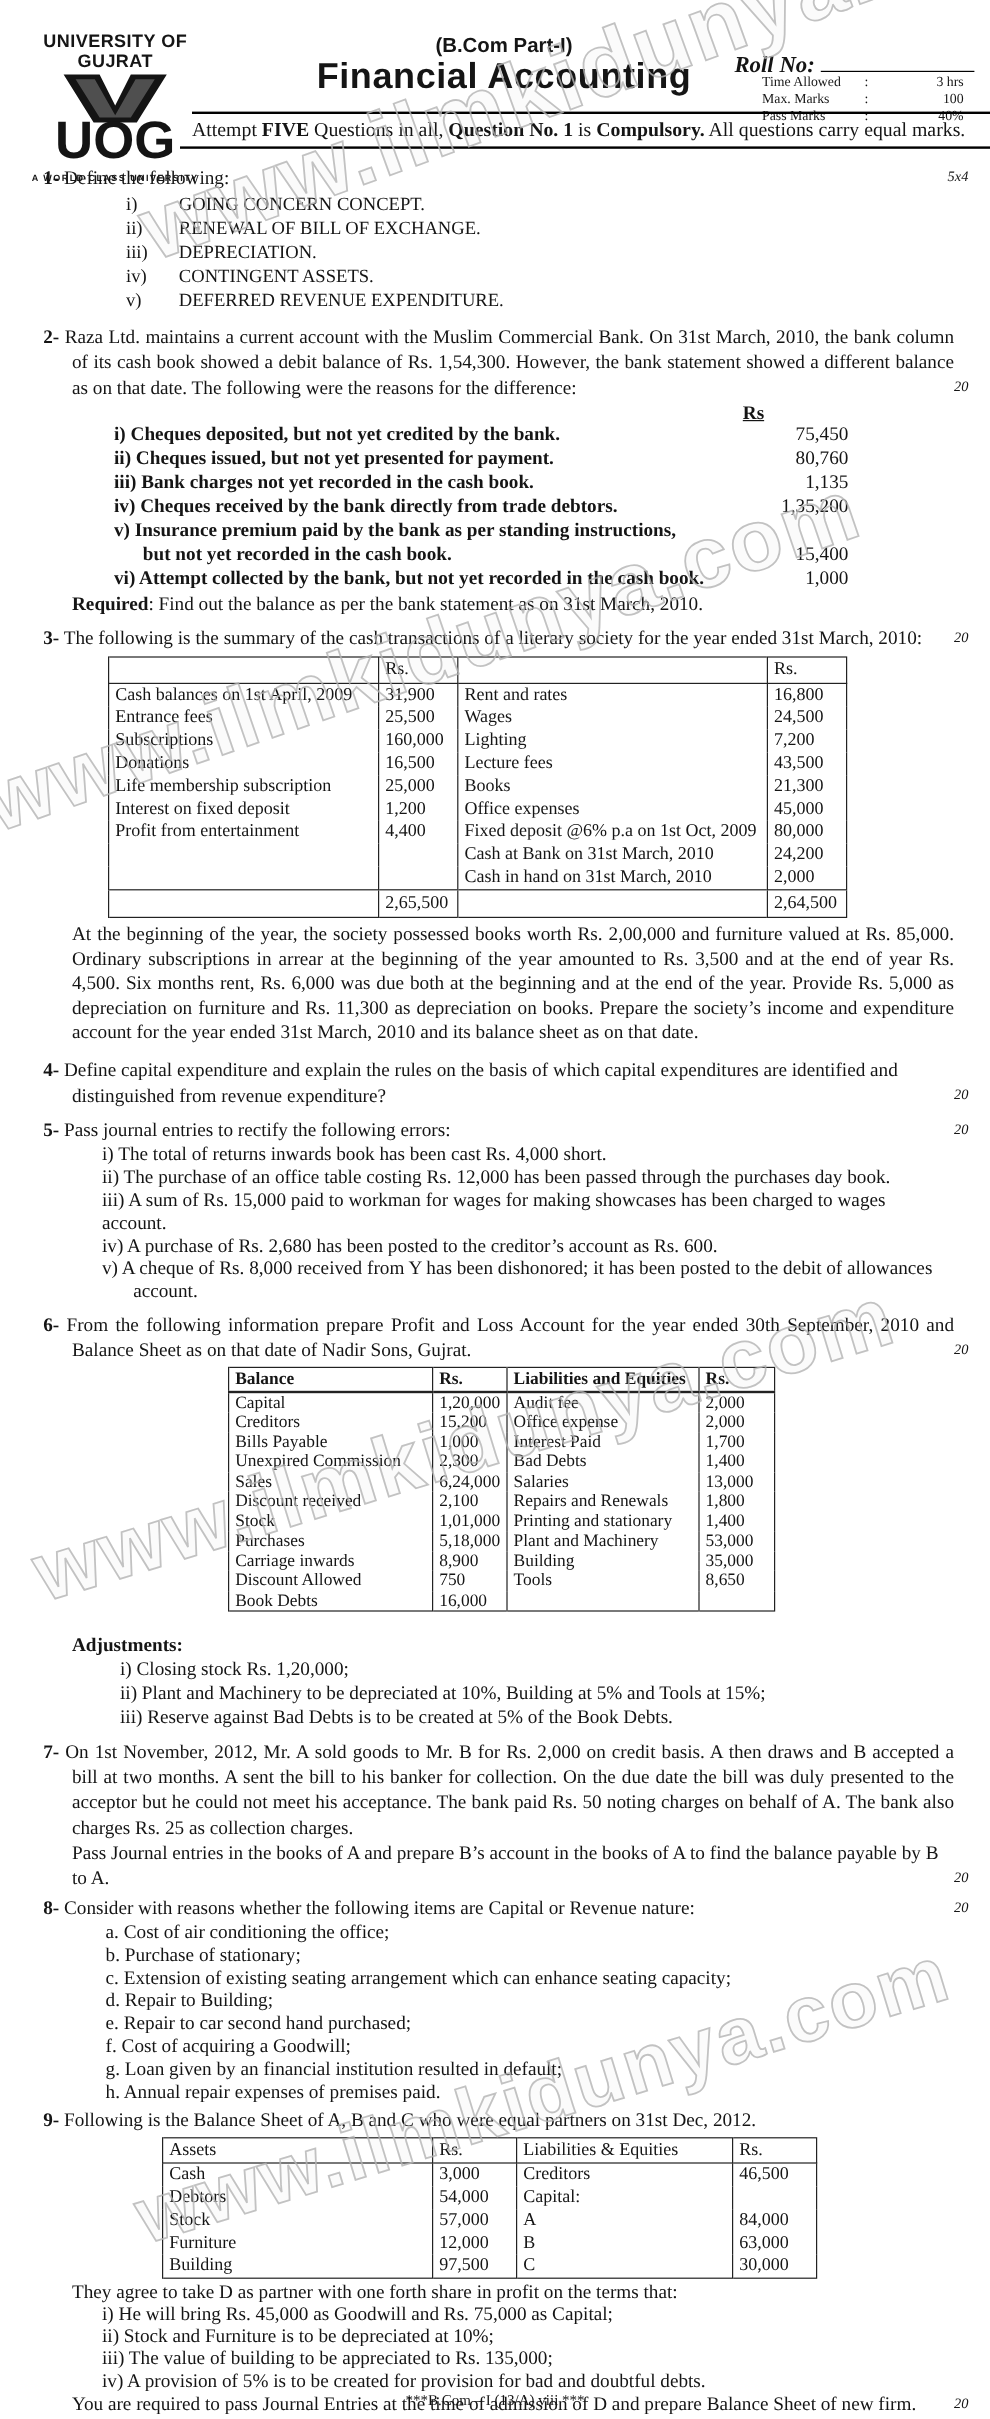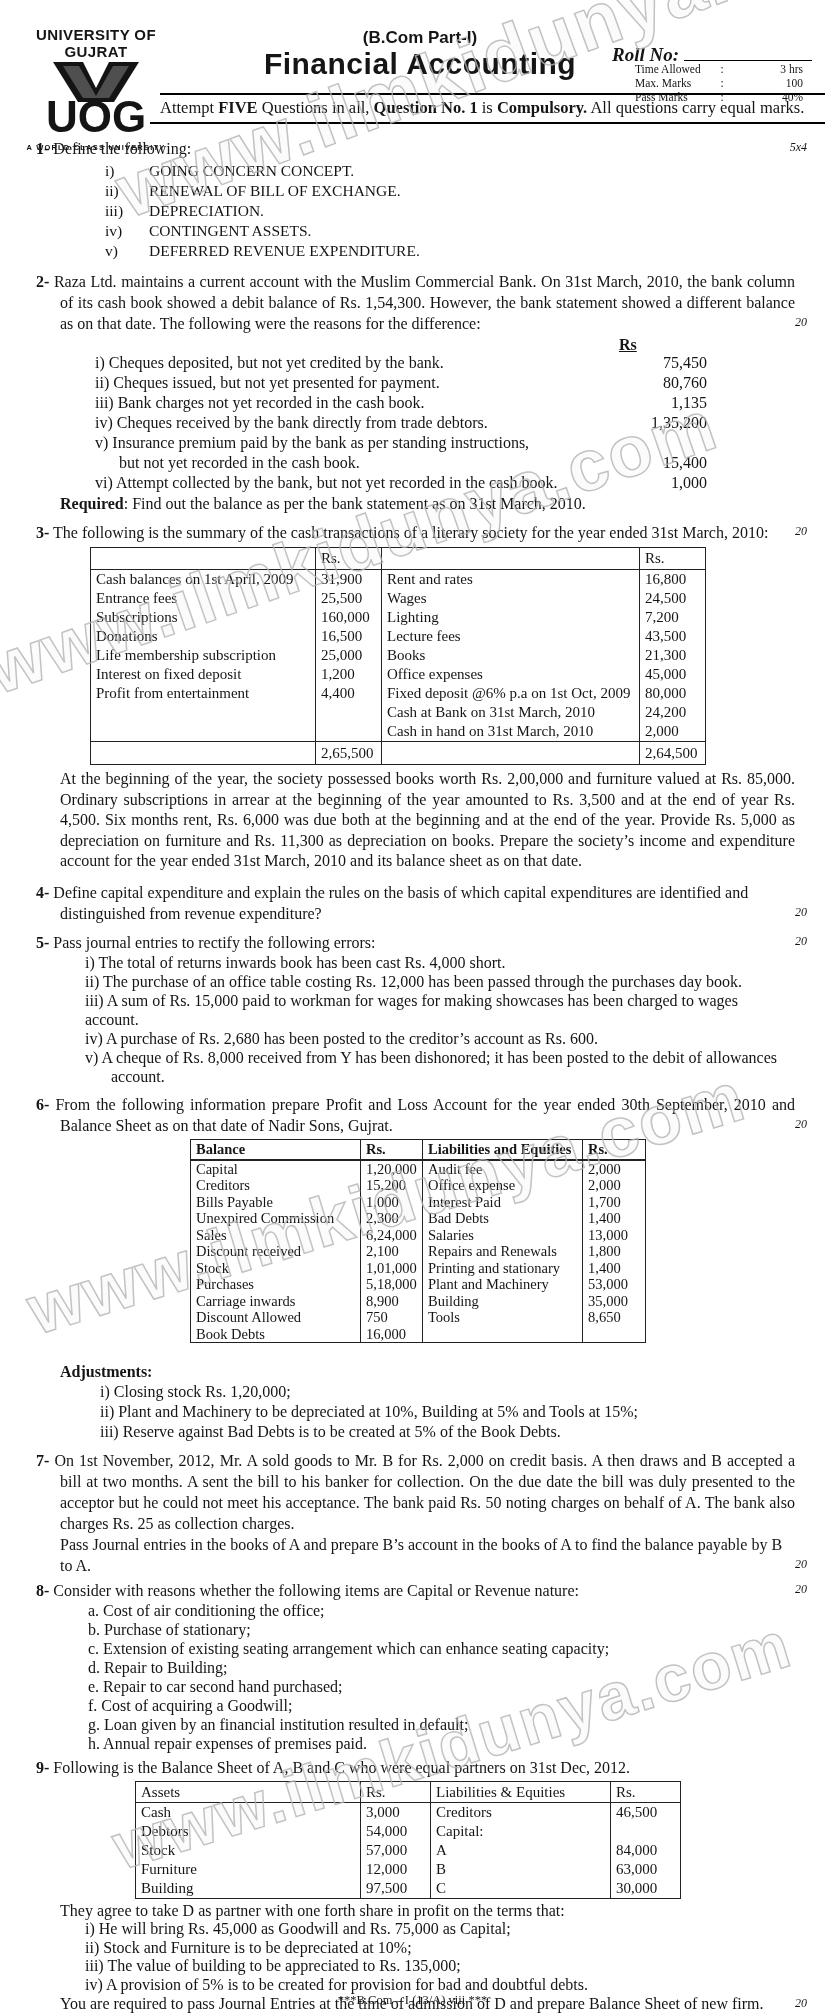--- a/index.html
+++ b/index.html
@@ -47,21 +47,21 @@
   .para{margin:0;line-height:20.5px;text-align:justify;position:relative;}
   .list-item{line-height:20px;}
   .li-num{display:inline-block;width:44px;}
 
   #q1{margin-top:6px;}
   .q1-items{margin-left:45px;margin-top:2px;font-size:15.5px;}
   .q1-items .list-item{line-height:20px;}
 
   #q2{margin-top:10px;}
   .amount-row{display:flex;}
-  .amount-row .label{flex:1;}
+  .amount-row .label{flex:1;font-weight:bold;}
   .amount-row .amount{width:88px;text-align:right;}
   .q2-rows{margin-left:35px;margin-right:88px;}
   .q2-rows .amount-row{line-height:20px;}
   .q2-rows .amount-row:nth-child(6) .label{padding-left:24px;}
   .rs-row{display:flex;margin-left:35px;margin-right:88px;line-height:17px;margin-top:2px;}
   .rs-row .label{flex:1;}
   .rs-row .amount{width:88px;text-align:left;}
   .underline{text-decoration:underline;}
   .required{margin:0;line-height:21px;}
 

